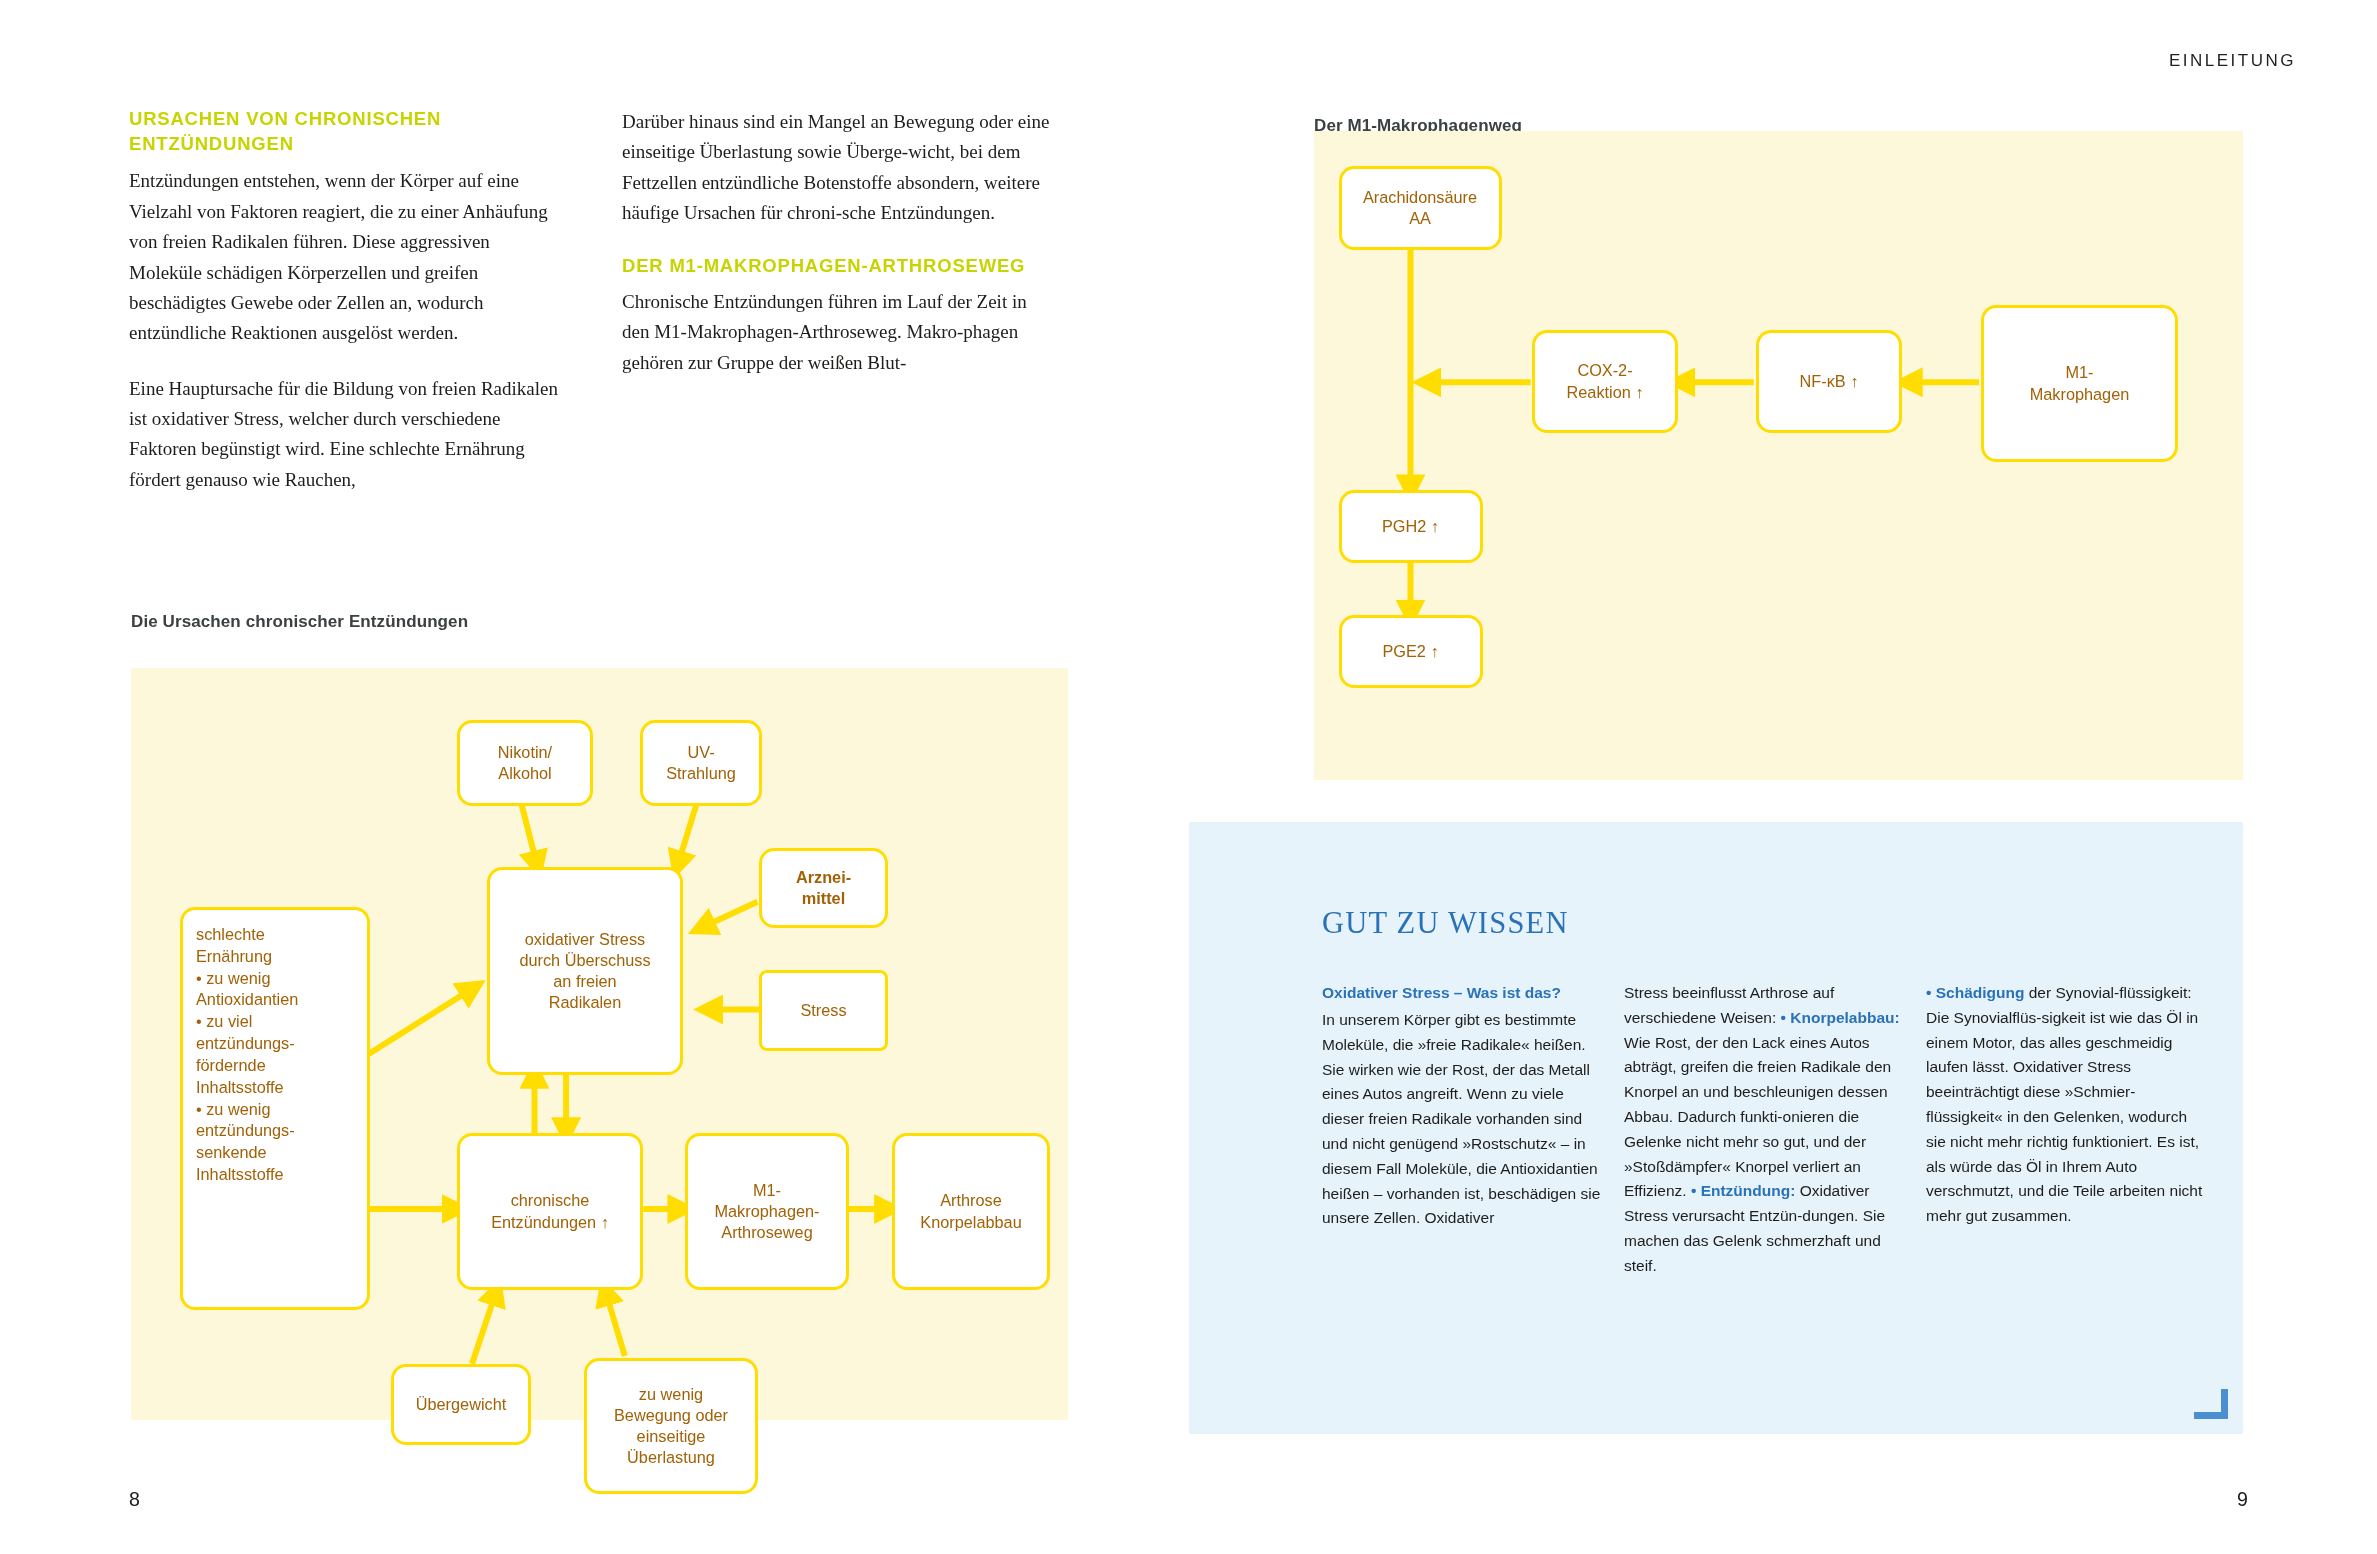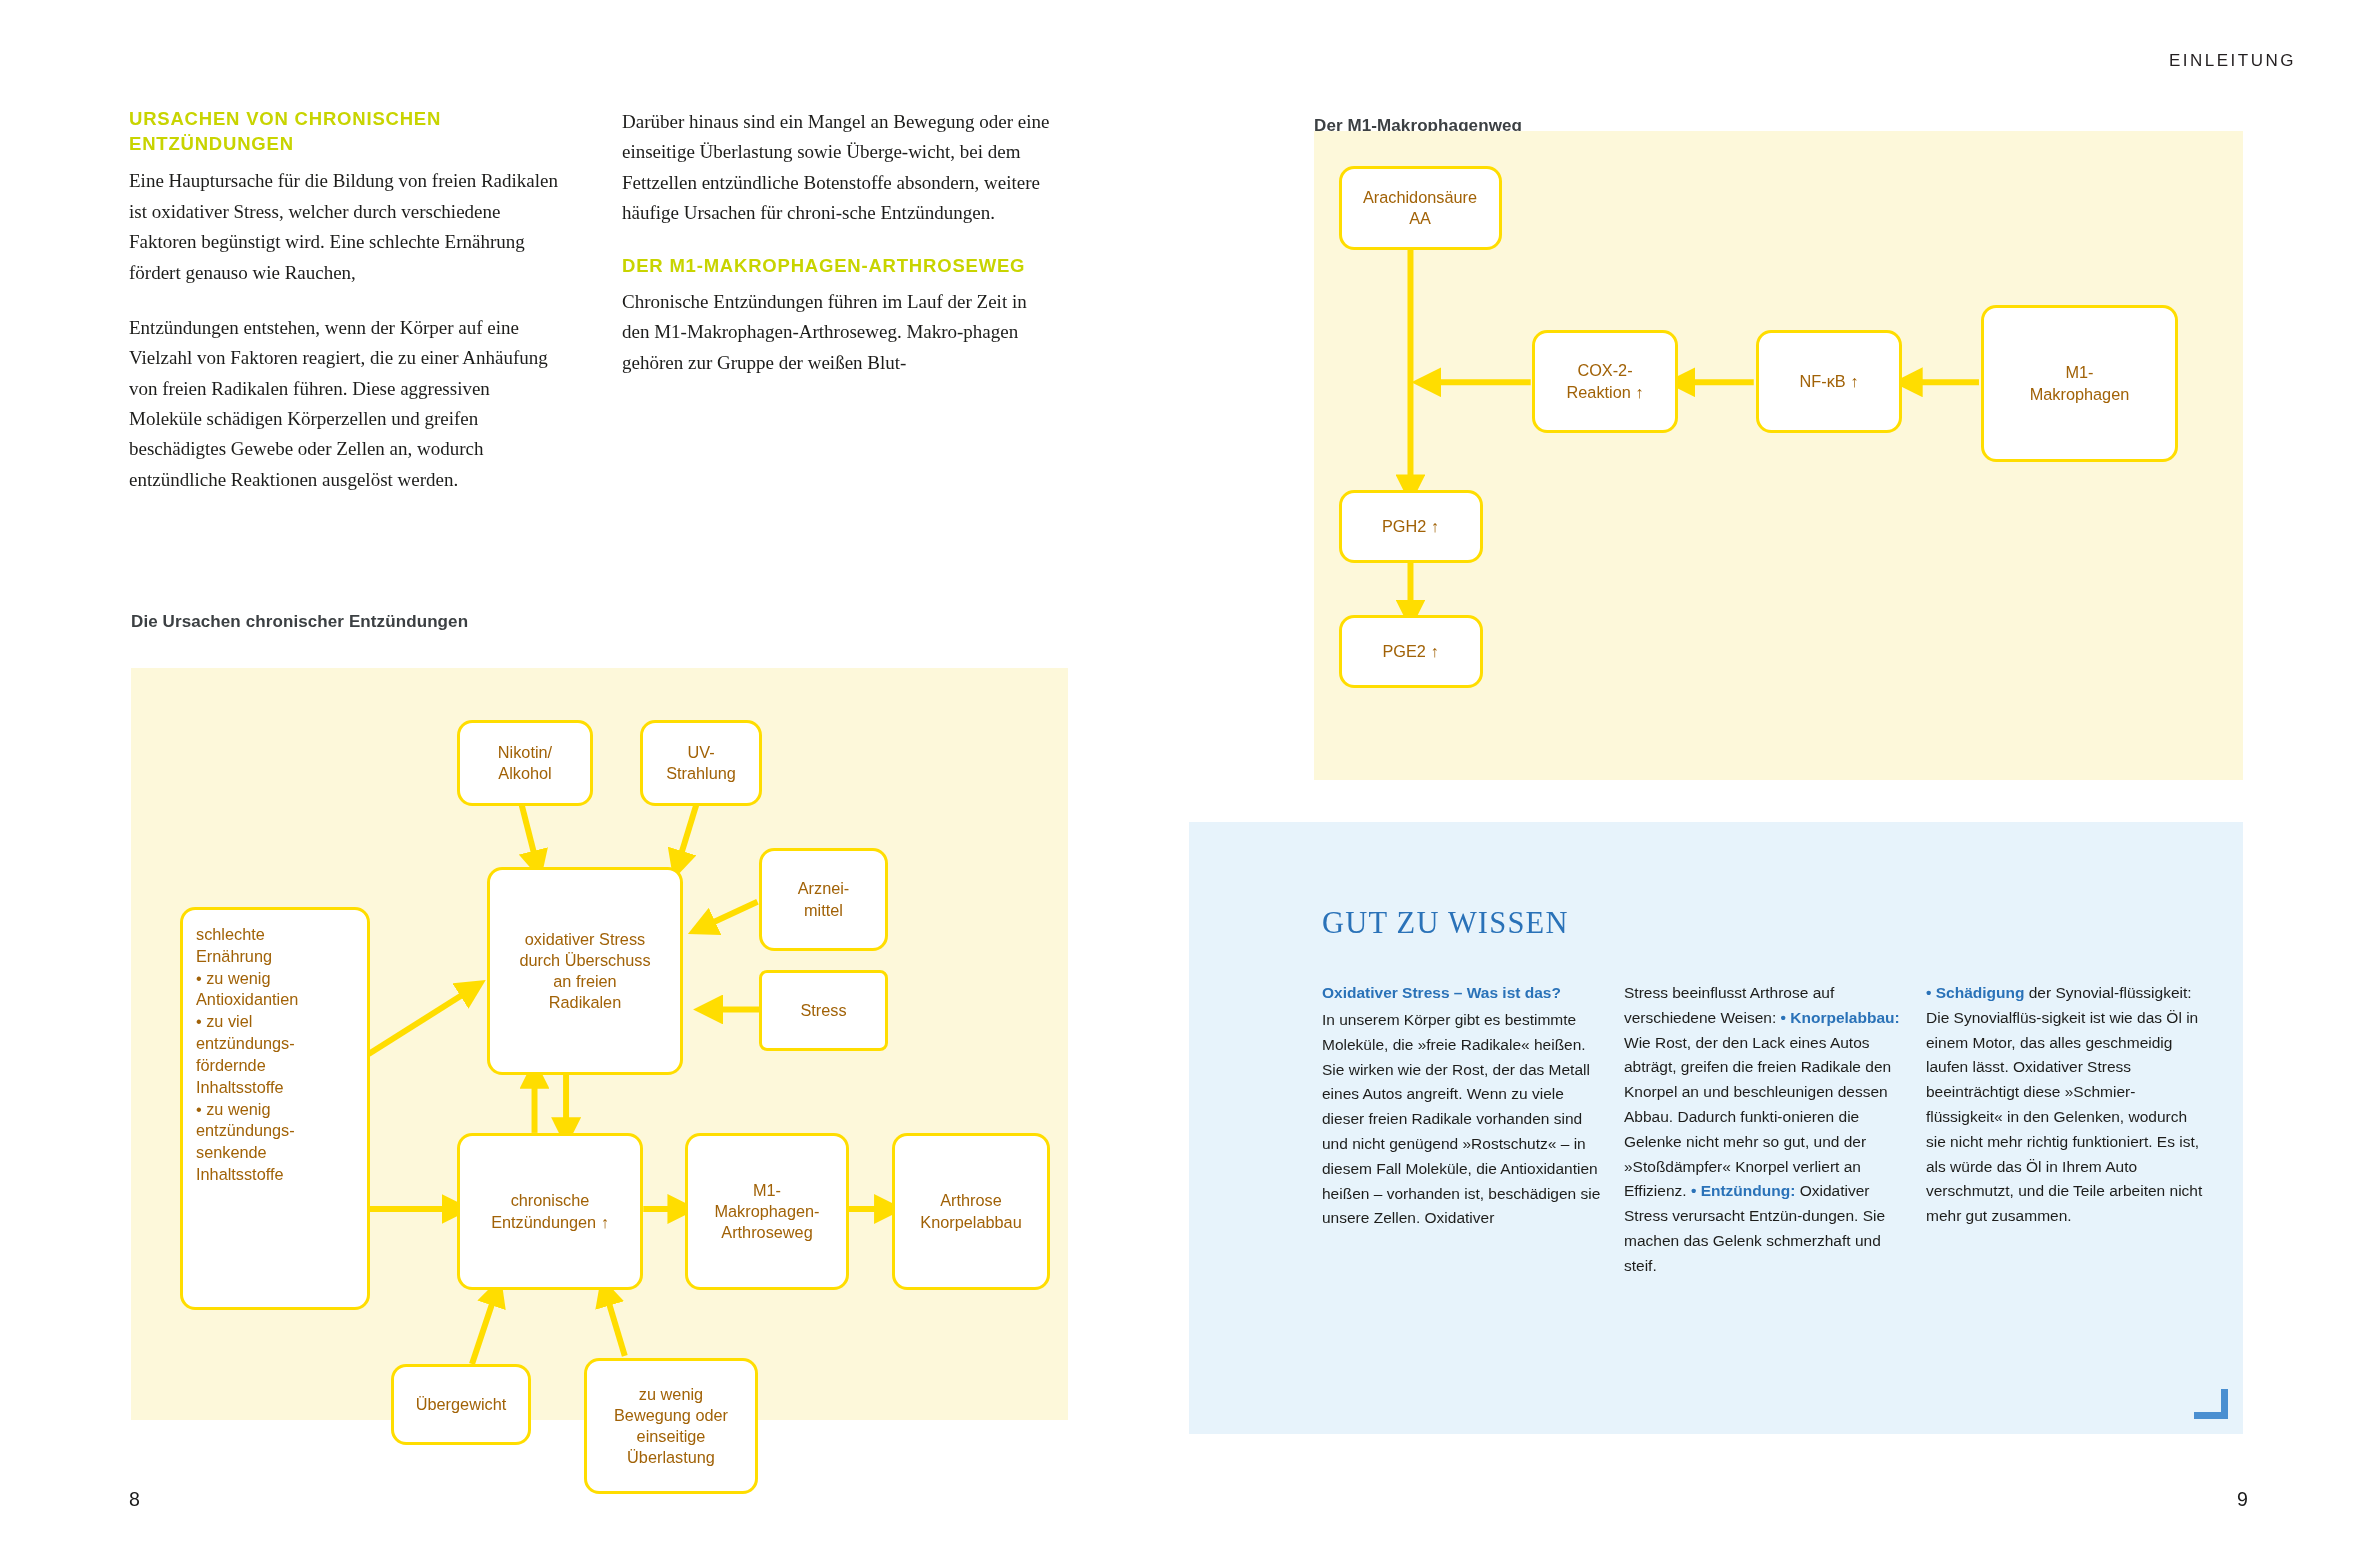--- a/index.html
+++ b/index.html
@@ -141,22 +141,22 @@
 </style>
 </head>
 <body>
 
 <div class="page">
 
   <div class="running-head">EINLEITUNG</div>
 
   <div class="col col-1">
     <h2 class="kicker">URSACHEN VON CHRONISCHEN ENTZÜNDUNGEN</h2>
+    <p class="body">Entzündungen entstehen, wenn der Körper auf eine Vielzahl von Faktoren reagiert, die zu einer Anhäufung von freien Radikalen führen. Diese aggressiven Moleküle schädigen Körperzellen und greifen beschädigtes Gewebe oder Zellen an, wodurch entzündliche Reaktionen ausgelöst werden.</p>
     <p class="body">Eine Hauptursache für die Bildung von freien Radikalen ist oxidativer Stress, welcher durch verschiedene Faktoren begünstigt wird. Eine schlechte Ernährung fördert genauso wie Rauchen,</p>
-    <p class="body">Entzündungen entstehen, wenn der Körper auf eine Vielzahl von Faktoren reagiert, die zu einer Anhäufung von freien Radikalen führen. Diese aggressiven Moleküle schädigen Körperzellen und greifen beschädigtes Gewebe oder Zellen an, wodurch entzündliche Reaktionen ausgelöst werden.</p>
   </div>
 
   <div class="col col-2">
     <p class="body">Darüber hinaus sind ein Mangel an Bewegung oder eine einseitige Überlastung sowie Überge-wicht, bei dem Fettzellen entzündliche Botenstoffe absondern, weitere häufige Ursachen für chroni-sche Entzündungen.</p>
     <h2 class="kicker">DER M1-MAKROPHAGEN-ARTHROSEWEG</h2>
     <p class="body">Chronische Entzündungen führen im Lauf der Zeit in den M1-Makrophagen-Arthroseweg. Makro-phagen gehören zur Gruppe der weißen Blut-</p>
   </div>
 
   <div class="fig-caption" style="left:131px; top:612px;">Die Ursachen chronischer Entzündungen</div>
 
@@ -195,21 +195,21 @@
         <line x1="908" y1="1265" x2="872" y2="1145"></line>
       </g>
     </svg>
 
     <div class="fbox" style="left:326px;  top:52px;  width:136px; height:86px;">Nikotin/
 Alkohol</div>
 
     <div class="fbox" style="left:509px;  top:52px;  width:122px; height:86px;">UV-
 Strahlung</div>
 
-    <div class="fbox" style="left:628px; top:180px; width:129px; height:103px;">Arznei-
+    <div class="fbox" style="left:628px; top:180px; width:129px; height:80px;font-weight:bold;">Arznei-
 mittel</div>
 
     <div class="fbox" style="left:628px; top:302px; width:129px; height:81px;border-radius:8px;">Stress</div>
 
     <div class="fbox" style="left:356px;  top:199px; width:196px; height:208px;">oxidativer Stress
 durch Überschuss
 an freien
 Radikalen</div>
 
     <div class="fbox left-align" style="left:49px;  top:239px; width:190px; height:403px;">schlechte

